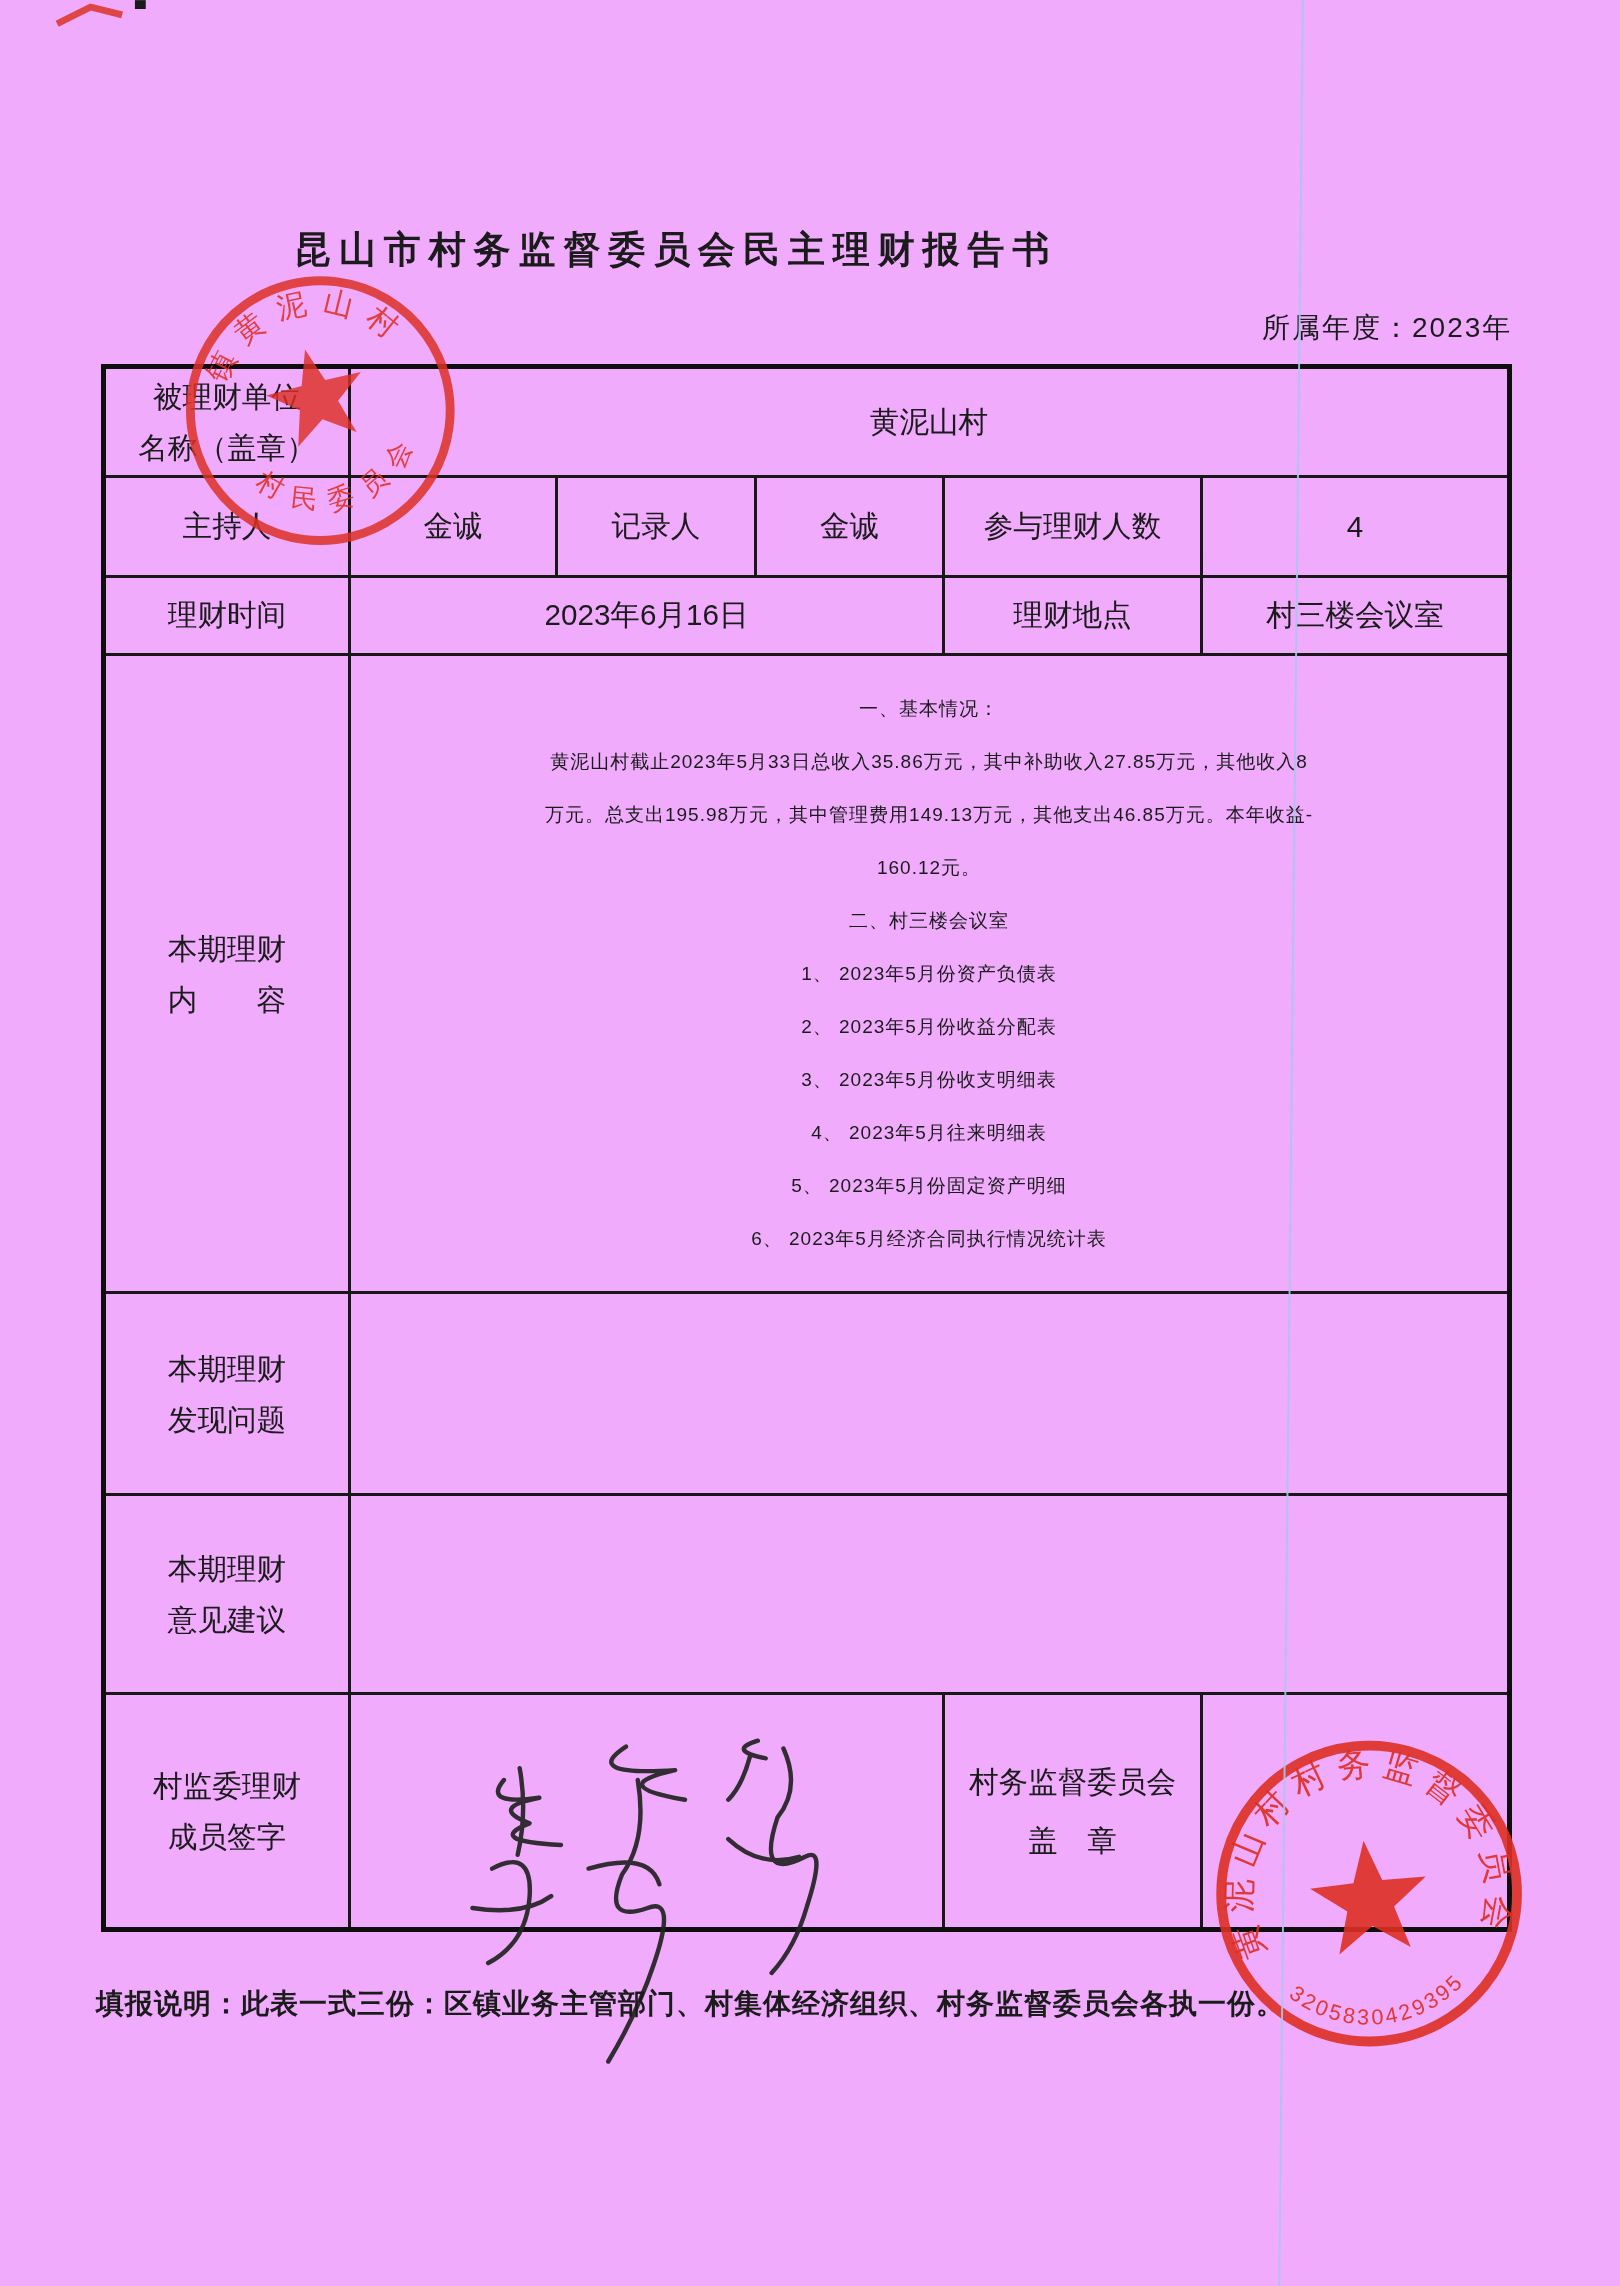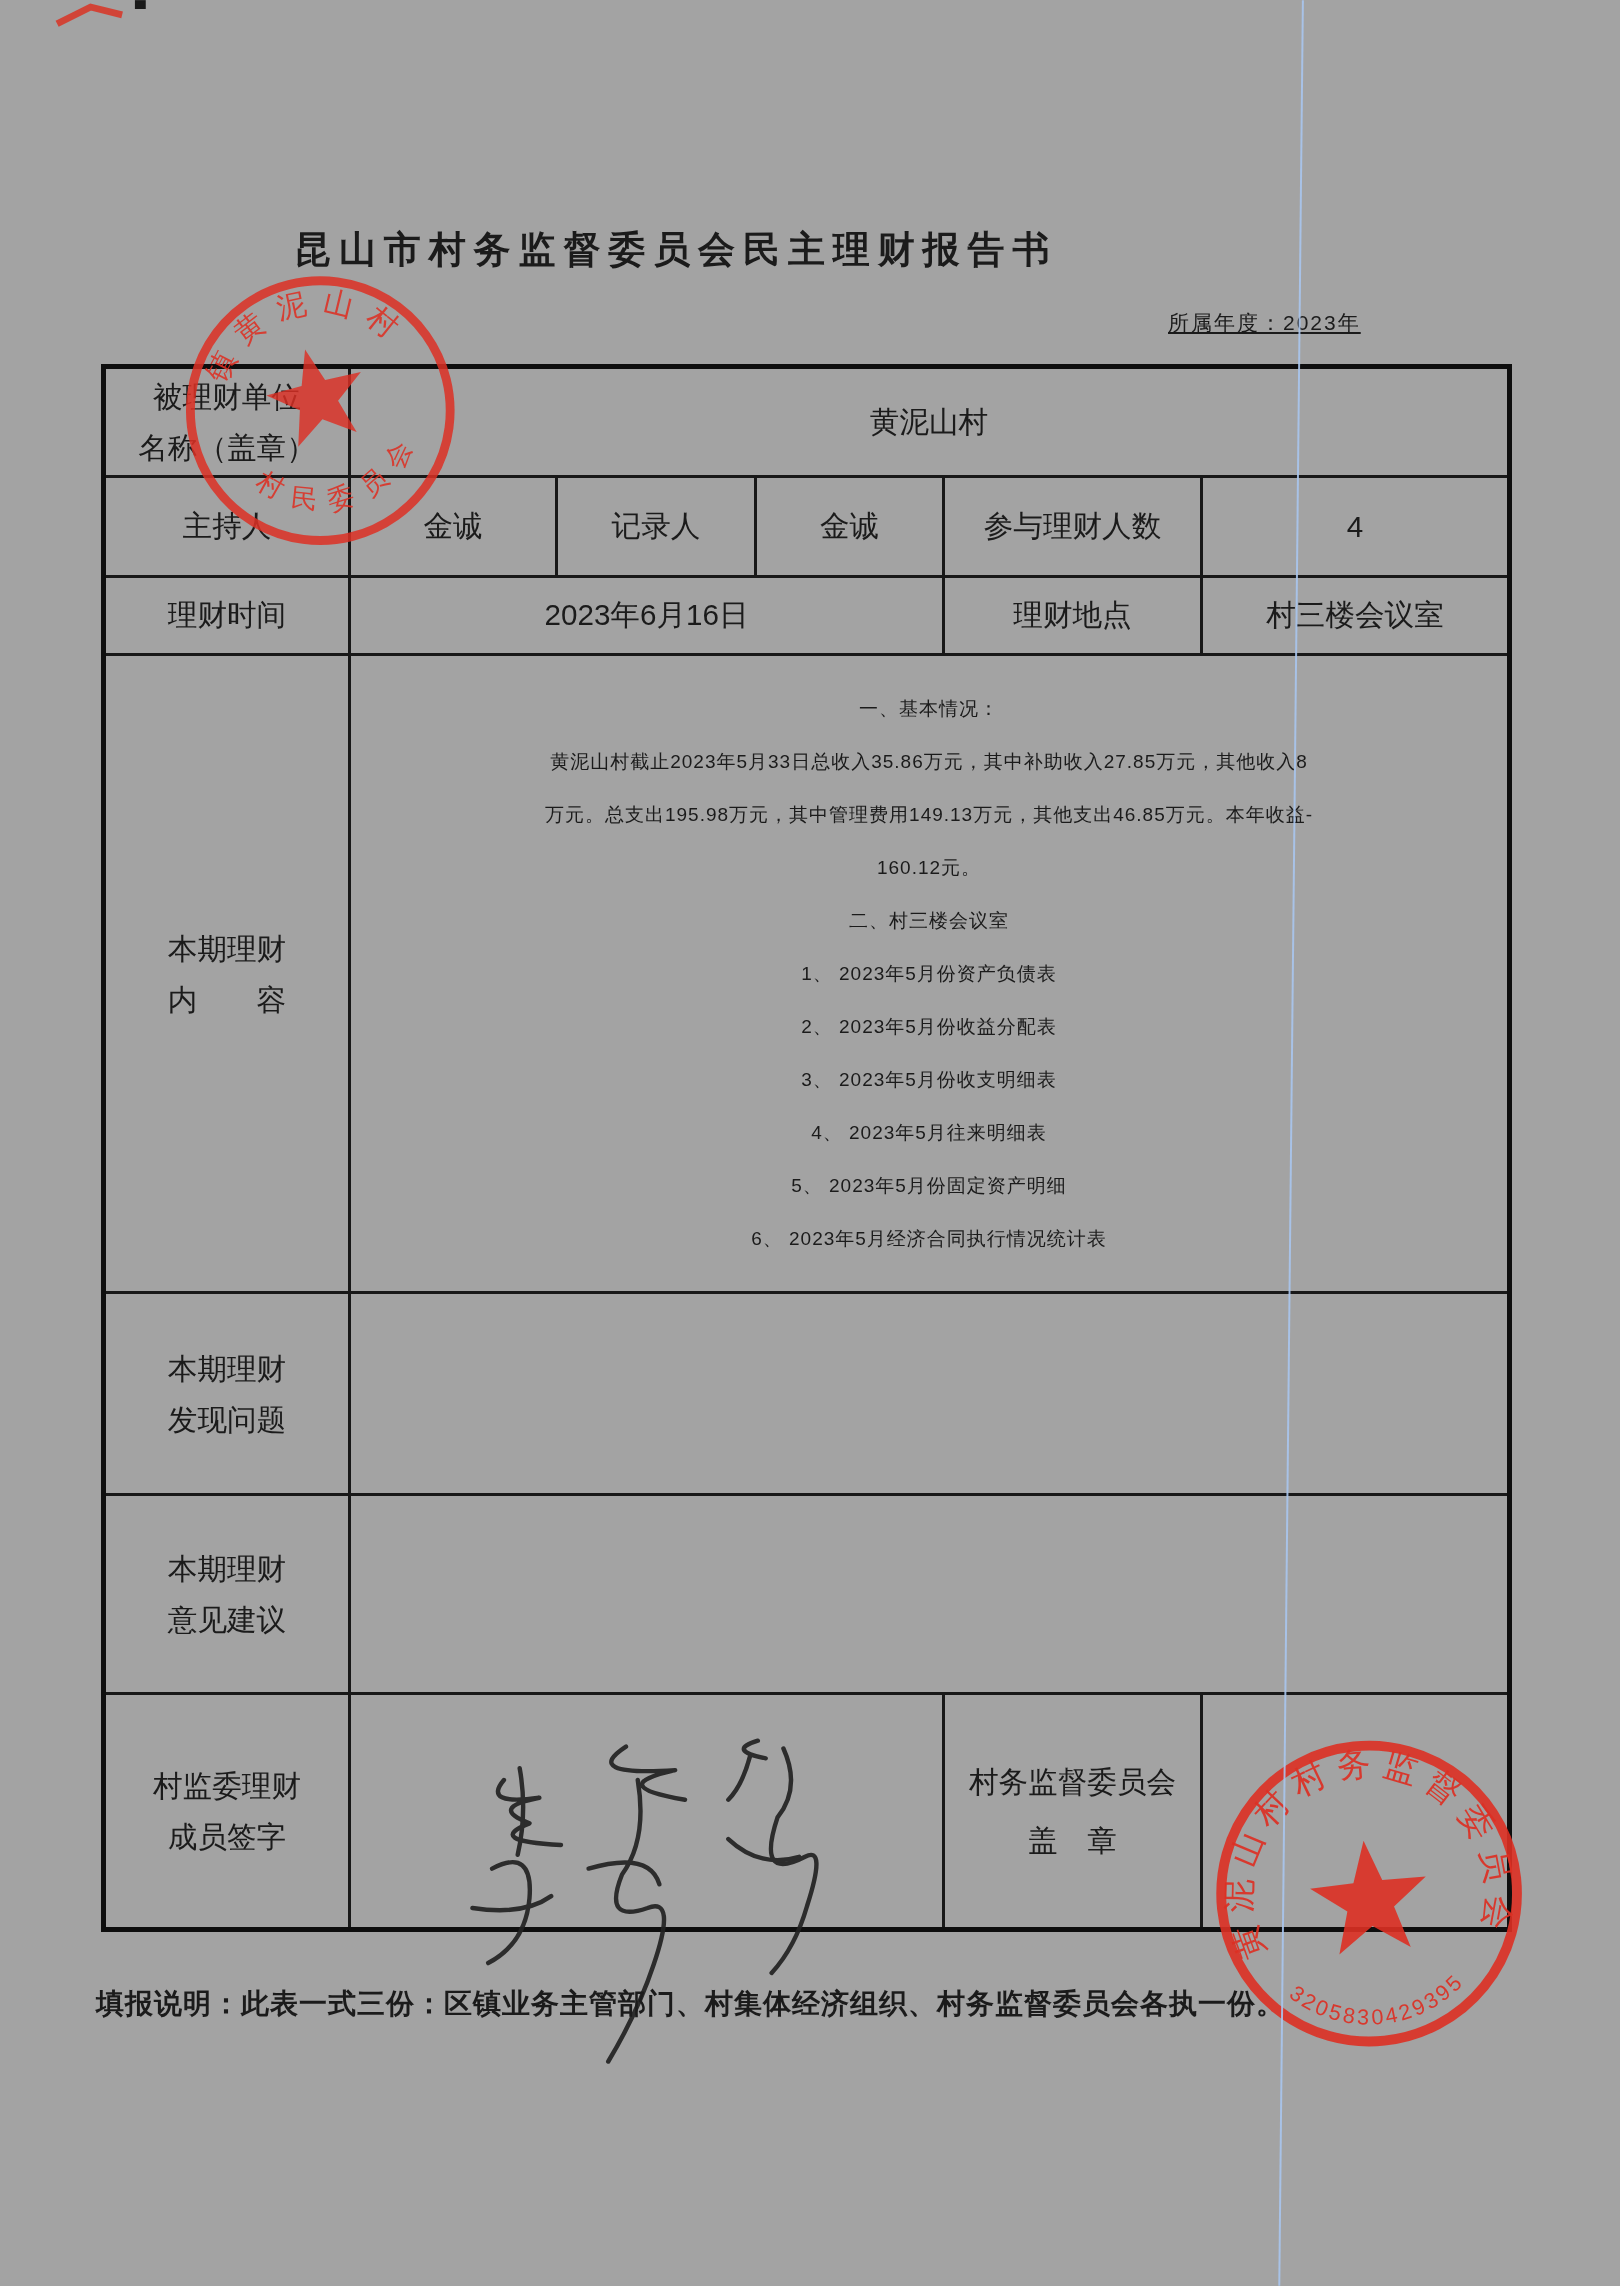--- a/index.html
+++ b/index.html
@@ -1,27 +1,27 @@
 <!DOCTYPE html>
 <html><head>
 <meta charset="utf-8">
 <style>
   html,body { margin:0; padding:0; background:#888; }
   .sheet {
     position:relative; width:1620px; height:2286px; margin:0 auto;
-    background:#a3a3a3; overflow:hidden;
+    background:#f0abfc; overflow:hidden;
     font-family:"Liberation Sans", sans-serif; color:#1b1b1b;
   }
   .title {
     position:absolute; left:294px; top:225px;
     font-size:37px; font-weight:bold; letter-spacing:7.9px; white-space:nowrap;
   }
   .year {
-    position:absolute; left:1168px; top:309px;
-    font-size:21px; letter-spacing:2px; white-space:nowrap;text-decoration:underline;
+    position:absolute; left:1262px; top:309px;
+    font-size:28px; letter-spacing:2px; white-space:nowrap;
   }
   table.report {
     position:absolute; left:101px; top:364px;
     border-collapse:collapse; table-layout:fixed; width:1407px;
     border:5.9px solid #0e0e0e;
   }
   table.report td {
     border:3px solid #181818;
     font-size:29.6px; font-weight:500;
     vertical-align:middle; text-align:center; padding:0;

